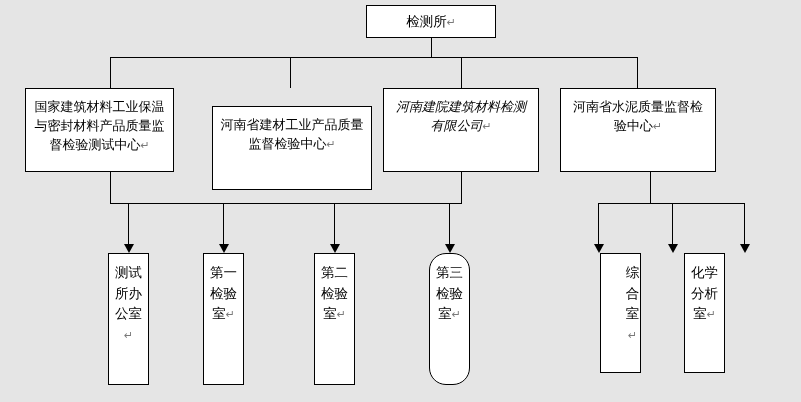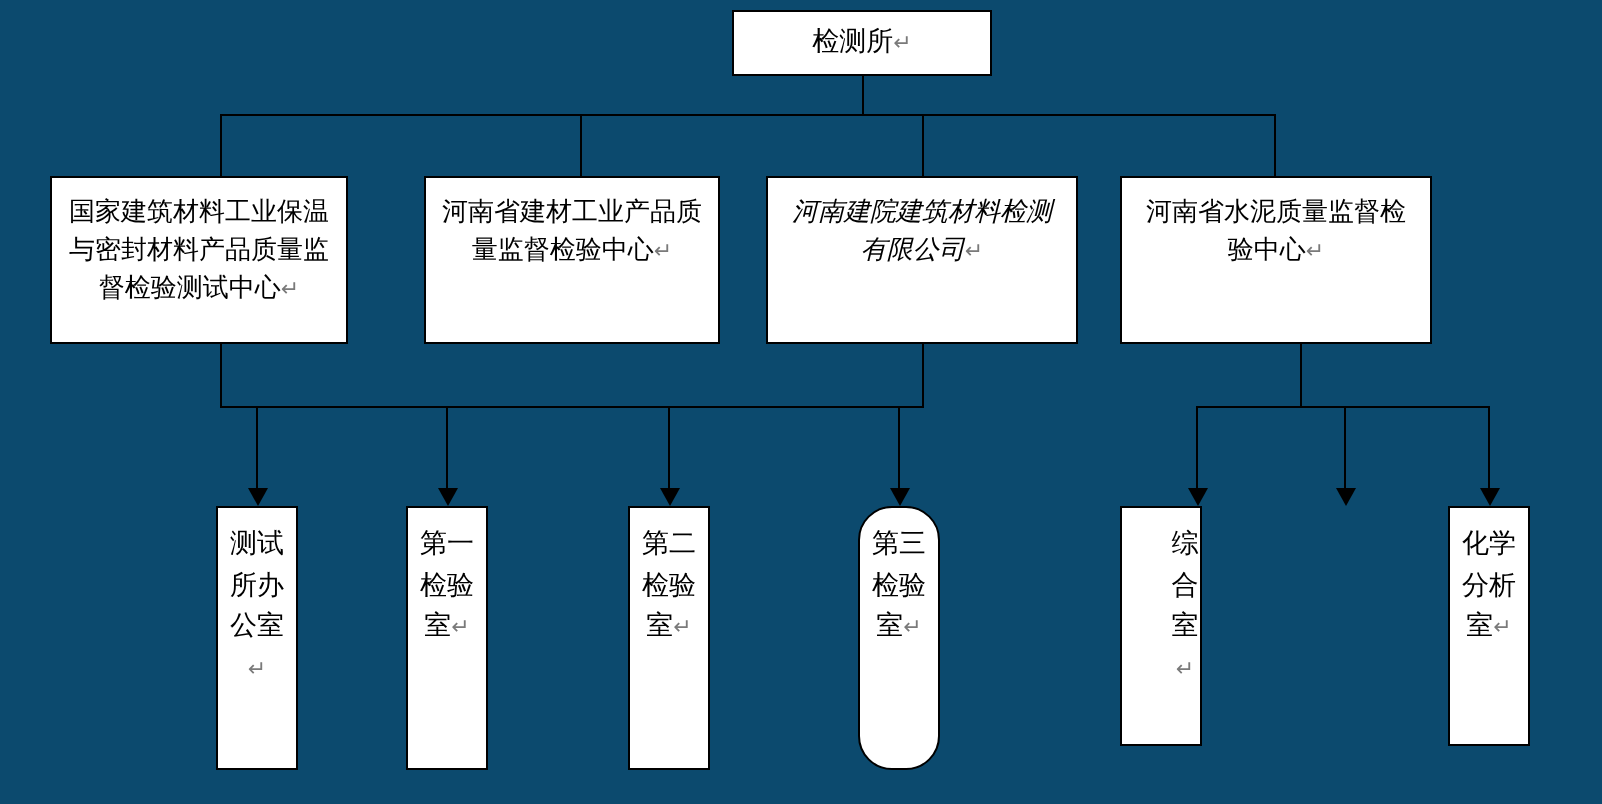--- a/index.html
+++ b/index.html
@@ -7,21 +7,21 @@
     padding: 0;
     background: #ffffff;
   }
   body {
     font-family: "DejaVu Sans", "Liberation Sans", sans-serif;
   }
   #org-chart {
     position: relative;
     width: 801px;
     height: 402px;
-    background: #0c4a6e;
+    background: #e5e5e5;
     overflow: hidden;
   }
   .node {
     position: absolute;
     box-sizing: border-box;
     border: 1px solid #000000;
     background: #ffffff;
     display: flex;
     align-items: center;
     justify-content: center;
@@ -47,21 +47,21 @@
   .node-t2 {
     top: 88px;
     height: 84px;
     align-items: flex-start;
     padding-top: 9px;
   }
   .node-t2 .label {
     padding: 0 7px;
   }
   .t2-a { left: 25px;  width: 149px; }
-  .t2-b { left: 212px; width: 148px; }
+  .t2-b { left: 212px; width: 160px; margin-top: 18px; }
   .t2-c { left: 383px; width: 156px; font-style: italic; }
   .t2-d { left: 560px; width: 156px; }
 
   
   .node-t3 {
     top: 253px;
     width: 41px;
     align-items: flex-start;
     padding-top: 8px;
     font-size: 13.5px;
@@ -72,23 +72,23 @@
     word-break: break-all;
     padding: 0 2px;
   }
   .t3-tall { height: 132px; }
   .t3-short { height: 120px; }
 
   .t3-1 { left: 108px; }
   .t3-2 { left: 203px; }
   .t3-3 { left: 314px; }
   .t3-4 { left: 429px; border-radius: 17px; }
-  .t3-5 { left: 560px; padding-left: 24px; }
+  .t3-5 { left: 600px; padding-left: 24px; }
   .t3-6 { left: 652px; }
-  .t3-7 { left: 724px; }
+  .t3-7 { left: 684px; }
 
   
   .conn {
     position: absolute;
     background: #000000;
   }
   .conn-v { width: 1px; }
   .conn-h { height: 1px; }
 
   .arrow {

